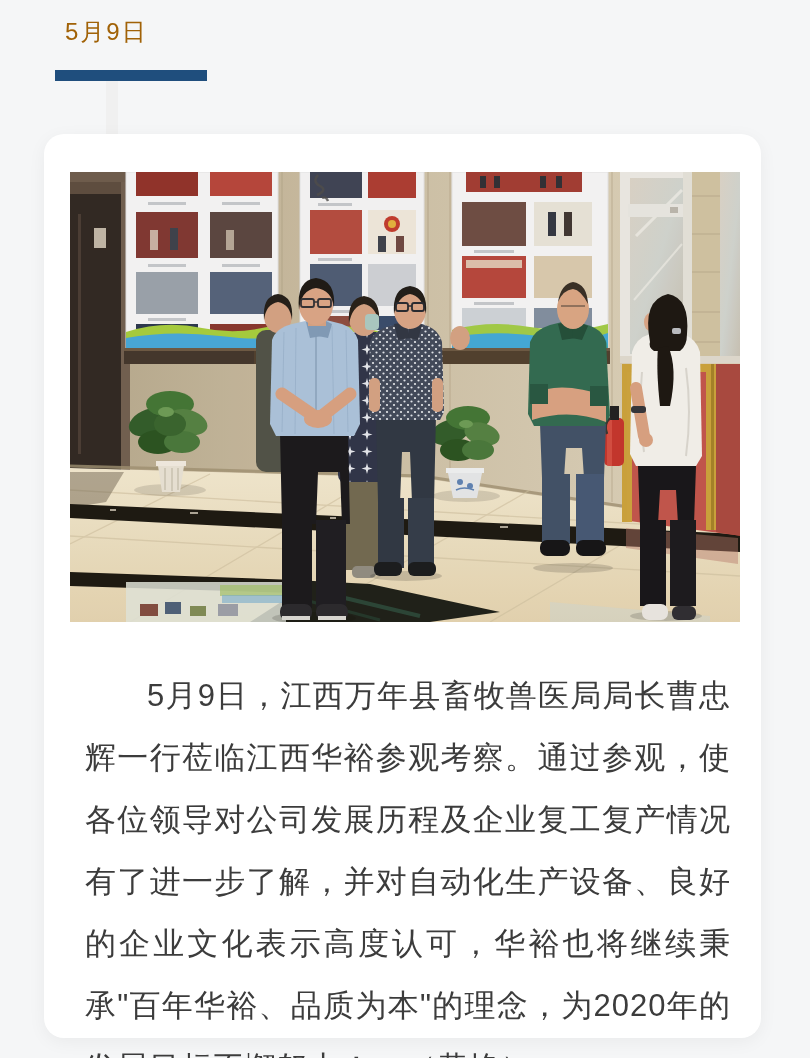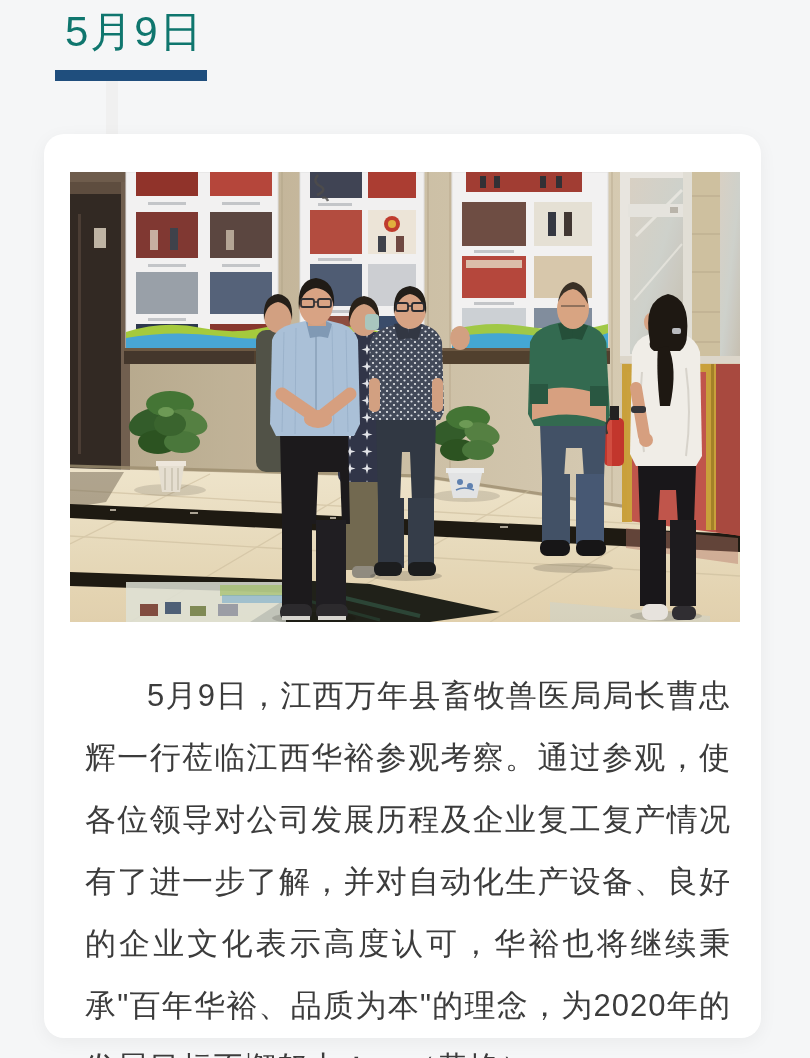--- a/index.html
+++ b/index.html
@@ -5,22 +5,22 @@
   html,body{margin:0;padding:0;}
   body{
     width:810px;height:1058px;
     background:#f5f6f7;
     font-family:"Liberation Sans","DejaVu Sans",sans-serif;
     overflow:hidden;
   }
   .page{position:relative;width:810px;height:1058px;background:#f5f6f7;}
   .date-title{
     position:absolute;left:65px;top:8px;
-    font-size:42px;line-height:48px;font-weight:500;
-    color:#0f766e;letter-spacing:2px;white-space:nowrap;
+    font-size:24px;line-height:48px;font-weight:500;
+    color:#a16207;letter-spacing:2px;white-space:nowrap;
   }
   .accent-bar{position:absolute;left:55px;top:70px;width:152px;height:11px;background:#1f4e7d;}
   .connector{position:absolute;left:106px;top:81px;width:12px;height:54px;background:#f0f0f0;}
   .card{
     position:absolute;left:44px;top:134px;width:717px;height:904px;
     background:#ffffff;border-radius:20px;
     box-shadow:0 4px 18px rgba(0,0,0,0.05);
   }
   .photo{
     position:absolute;left:26px;top:38px;width:670px;height:450px;

